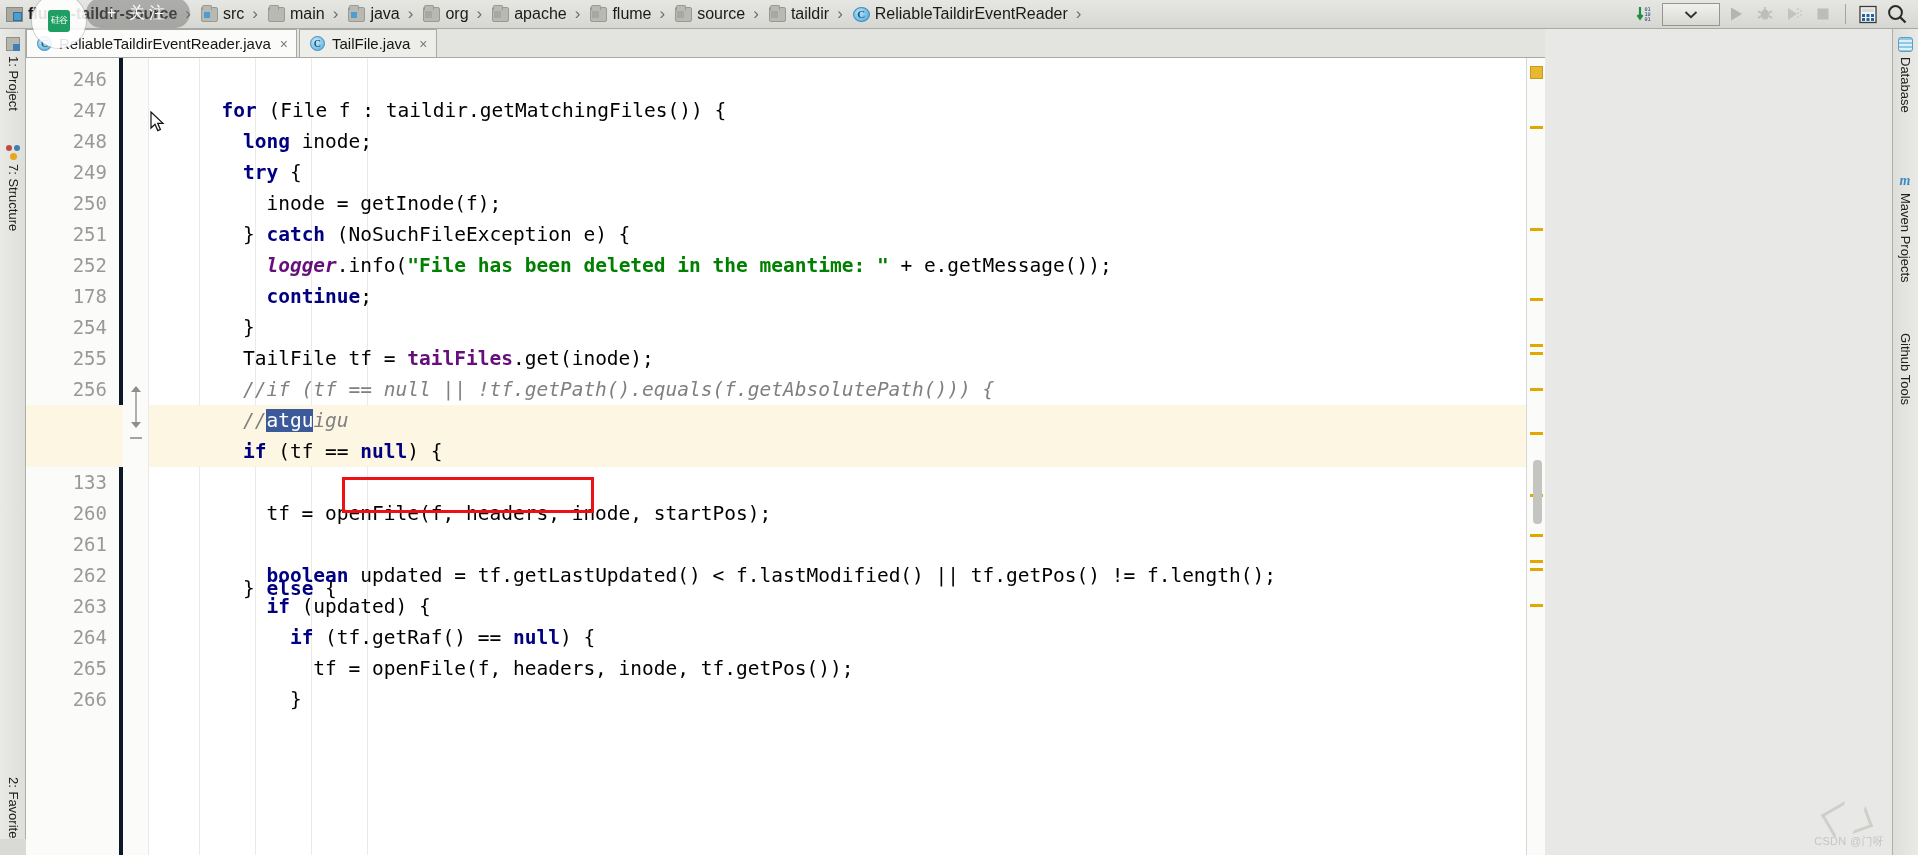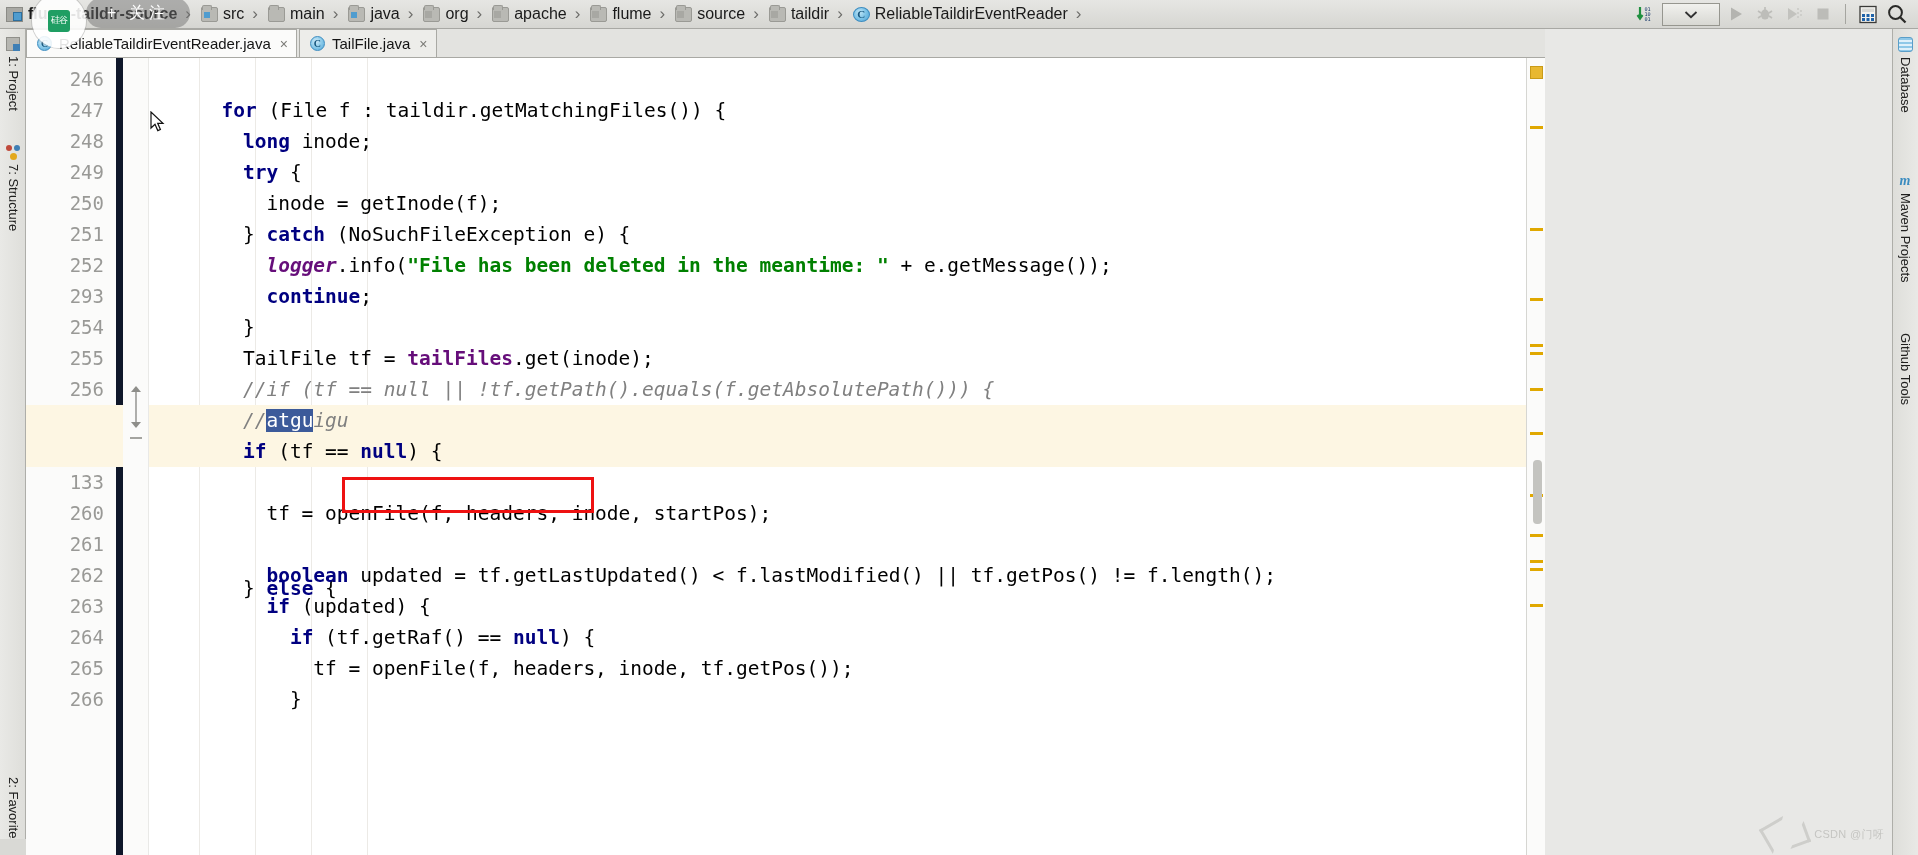--- a/index.html
+++ b/index.html
@@ -148,21 +148,21 @@
   .ico-maven{ color:#3b8cc0; font-style:italic; font-weight:bold; font-size:14px; text-align:center;
     font-family:"Liberation Serif",serif; writing-mode:horizontal-tb;}
 
   
   #editor{
     position:absolute; left:26px; top:58px; width:1500px; height:797px;
     background:#ffffff; overflow:hidden;
   }
   #gutter{
     position:absolute; left:0; top:0; width:97px; height:797px;
-    background:#fbfbfa; border-right:7px solid #0f172a;
+    background:#fbfbfa; border-right:4px solid #0f172a;
   }
   #foldstrip{
     position:absolute; left:97px; top:0; width:26px; height:797px; background:#fbfbfa;
     border-right:1px solid #e9e9e7;
   }
   #code{ position:absolute; left:123px; top:0; right:0; height:797px; background:#fff; }
 
   .line{
     position:relative; height:31px; line-height:31px;
     font-family:"DejaVu Sans Mono","Liberation Mono",monospace;
@@ -206,21 +206,21 @@
   }
   .mark{ position:absolute; left:3px; width:13px; height:3px; background:#e0a800; }
   .mark.box{ height:13px; width:13px; background:#e8b830; border:1px solid #c99b18; }
 
   
   #vthumb{ position:absolute; left:1533px; top:460px; width:9px; height:64px; background:#c4c4c0; border-radius:4px; }
 
   
   #csdn{
     position:absolute; right:34px; bottom:6px; z-index:9; opacity:.55;
-    display:flex; align-items:center; pointer-events:none;
+    display:flex; flex-direction:column; align-items:center; pointer-events:none;
   }
   #csdn .mark-glyph{
     width:54px; height:30px; position:relative;
   }
   #csdn .mark-glyph:before{
     content:""; position:absolute; left:4px; top:2px; width:22px; height:22px;
     border:3px solid #b9b9b5; border-right-color:transparent; border-bottom-color:transparent;
     transform:rotate(-30deg);
   }
   #csdn .mark-glyph:after{
@@ -404,21 +404,21 @@
 
   <div id="editor">
     <div id="gutter">
         <div class="ln" style="top: 6px;">246</div>
         <div class="ln" style="top: 37px;">247</div>
         <div class="ln" style="top: 68px;">248</div>
         <div class="ln" style="top: 99px;">249</div>
         <div class="ln" style="top: 130px;">250</div>
         <div class="ln" style="top: 161px;">251</div>
         <div class="ln" style="top: 192px;">252</div>
-        <div class="ln" style="top: 223px;">293</div>
+        <div class="ln" style="top: 223px;">178</div>
         <div class="ln" style="top: 254px;">254</div>
         <div class="ln" style="top: 285px;">255</div>
         <div class="ln" style="top: 316px;">256</div>
         <div class="ln" style="top: 347px;">257</div>
         <div class="ln cur" style="top: 378px;">258</div>
         <div class="ln" style="top: 409px;">133</div>
         <div class="ln" style="top: 440px;">260</div>
         <div class="ln" style="top: 471px;">261</div>
         <div class="ln" style="top: 502px;">262</div>
         <div class="ln" style="top: 533px;">263</div>

